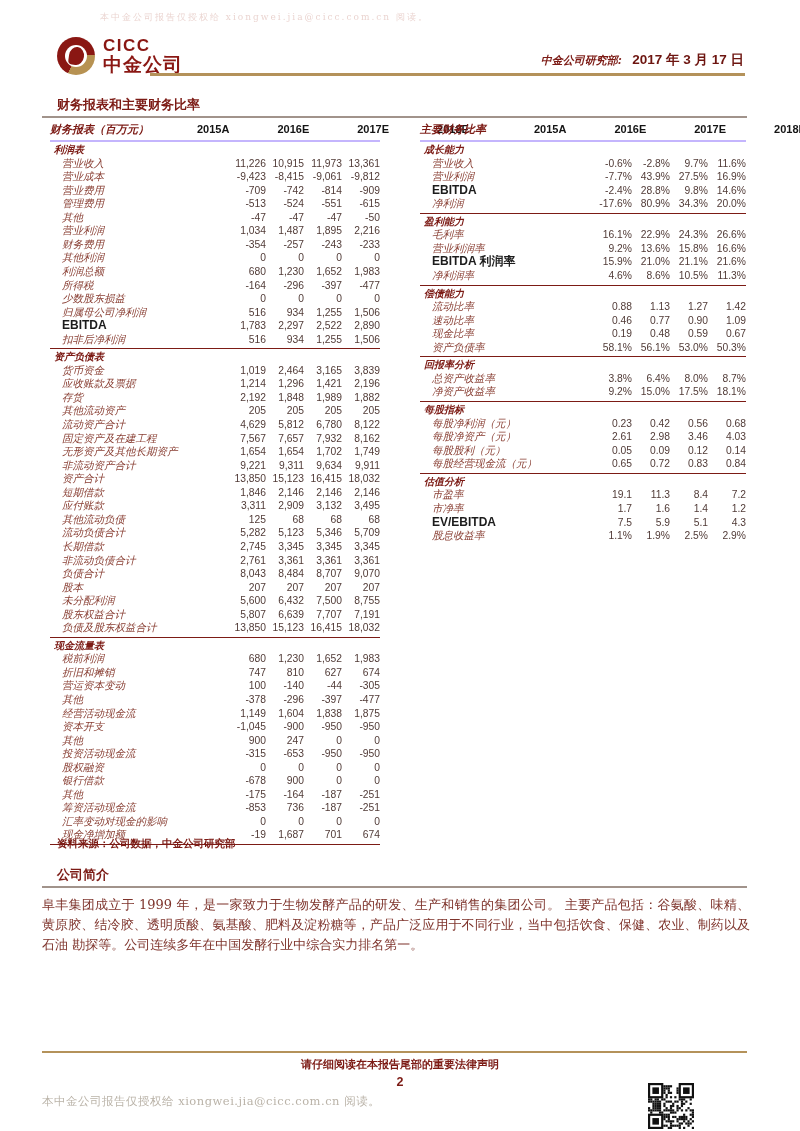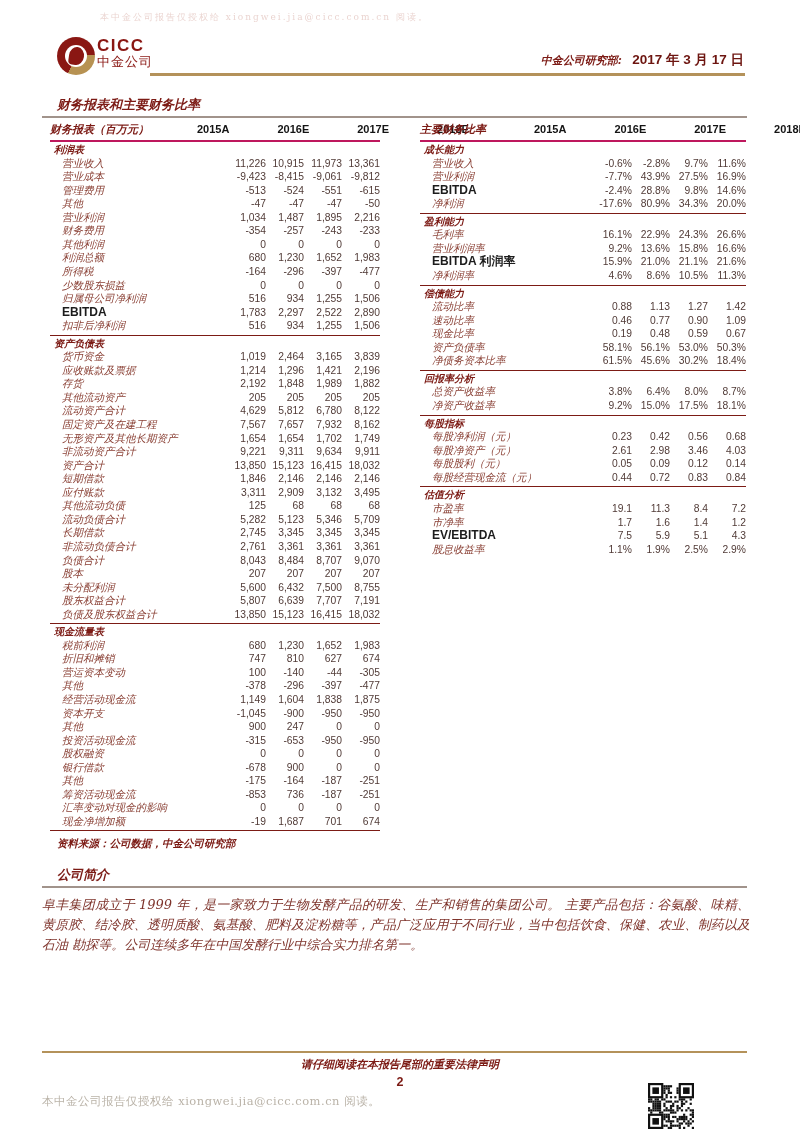--- a/index.html
+++ b/index.html
@@ -3,46 +3,46 @@
 <meta charset="utf-8">
 <style>
   * { margin:0; padding:0; box-sizing:border-box; }
   html,body { background:#888; }
   body { font-family:"Liberation Sans", sans-serif; }
   .page { position:relative; width:800px; height:1131px; background:#fff; margin:0 auto; overflow:hidden; }
 
   
   .top-watermark { position:absolute; top:11px; left:100px; font-size:9px; color:rgba(190,120,110,.33);
                    font-family:"DejaVu Serif", serif; letter-spacing:2px; white-space:nowrap; }
-  .hdr-logo { position:absolute; top:37px; left:57px; display:flex; gap:2px; }
+  .hdr-logo { position:absolute; top:37px; left:57px; display:flex; align-items:center; gap:8px; }
   .logo-mark { width:38px; height:38px; border-radius:50%;
                background:conic-gradient(from 205deg, #8a1713 0 242deg, #b79252 242deg 360deg);
                position:relative; }
   .logo-mark::before { content:""; position:absolute; inset:8px; background:#fff; border-radius:50%; }
   .logo-mark::after { content:""; position:absolute; left:12px; top:10px; width:15px; height:18px;
                background:#8a1713; border-radius:50% 50% 50% 4px; transform:rotate(8deg); }
   .logo-text { line-height:1.05; }
   .logo-cicc { font-size:17px; font-weight:bold; color:#8a1713; letter-spacing:1.5px; }
-  .logo-cn   { font-size:13px; font-weight:normal; color:#8a1713; letter-spacing:1px; }
+  .logo-cn   { font-size:19px; font-weight:bold; color:#8a1713; letter-spacing:1px; }
   .hdr-right { position:absolute; top:50px; right:56px; text-align:center; white-space:nowrap; }
   .dept { font-family:"DejaVu Serif", serif; font-style:italic; font-weight:bold; font-size:11px; color:#7c1b15; }
   .date { font-size:13.5px; font-weight:bold; color:#6d1510; margin-left:6px; }
   .hdr-goldline { position:absolute; top:73px; left:150px; right:55px; height:0; border-top:3px solid #b4925a; }
 
   
-  .kai { font-family:"DejaVu Serif", serif; font-style:italic; }
+  .kai { font-family:"DejaVu Serif", serif; }
   .sec-title { position:absolute; left:57px; top:96px; font-size:13px; font-weight:bold; color:#7c1b15; }
   .rule-grey { position:absolute; left:42px; right:53px; border-top:2px solid #a1938b; }
   .rule-1 { top:116px; } .rule-2 { top:886px; }
 
   
   .fin-table { position:absolute; top:122px; font-size:10.5px; }
   .fin-left  { left:50px;  width:330px; }
   .fin-right { left:420px; width:326px; }
-  .ft-head { display:flex; align-items:baseline; border-bottom:2px solid #be185d; padding-bottom:3px;gap:48px; }
+  .ft-head { display:flex; align-items:baseline; border-bottom:2px solid #c4b5fd; padding-bottom:3px;gap:48px; }
   .ft-title { flex:1; font-family:"DejaVu Serif", serif; font-style:italic; font-weight:bold;
               font-size:11px; color:#7c1b15; white-space:nowrap; }
   .ft-col { width:38px; text-align:right; font-weight:bold; font-size:11px; color:#141414; }
   .section { border-bottom:1.5px solid #7c1b15; padding:1px 0 2px; }
   .fin-right .section:last-child { border-bottom:none; }
   .sec-head { font-family:"DejaVu Serif", serif; font-style:italic; font-weight:bold;
               color:#7c1b15; font-size:10px; line-height:13.6px; padding-left:4px; white-space:nowrap; }
   .row { display:flex; line-height:13.55px; }
   .row .lab { flex:1; padding-left:12px; color:#8a4035; font-family:"DejaVu Serif", serif;
               font-style:italic; white-space:nowrap; overflow:hidden; font-size:10.5px; }
@@ -109,20 +109,27 @@
             <span class="val">13,361</span>
           </div>
           <div class="row">
             <span class="lab">营业成本</span>
             <span class="val">-9,423</span>
             <span class="val">-8,415</span>
             <span class="val">-9,061</span>
             <span class="val">-9,812</span>
           </div>
           <div class="row">
+            <span class="lab">营业费用</span>
+            <span class="val">-709</span>
+            <span class="val">-742</span>
+            <span class="val">-814</span>
+            <span class="val">-909</span>
+          </div>
+          <div class="row">
             <span class="lab">管理费用</span>
             <span class="val">-513</span>
             <span class="val">-524</span>
             <span class="val">-551</span>
             <span class="val">-615</span>
           </div>
           <div class="row">
             <span class="lab">其他</span>
             <span class="val">-47</span>
             <span class="val">-47</span>
@@ -535,27 +542,20 @@
             <span class="val">0.59</span>
             <span class="val">0.67</span>
           </div>
           <div class="row">
             <span class="lab">资产负债率</span>
             <span class="val">58.1%</span>
             <span class="val">56.1%</span>
             <span class="val">53.0%</span>
             <span class="val">50.3%</span>
           </div>
-          <div class="row">
-            <span class="lab">净债务资本比率</span>
-            <span class="val">61.5%</span>
-            <span class="val">45.6%</span>
-            <span class="val">30.2%</span>
-            <span class="val">18.4%</span>
-          </div>
         </div>
         <div class="section">
           <div class="sec-head">回报率分析</div>
           <div class="row">
             <span class="lab">总资产收益率</span>
             <span class="val">3.8%</span>
             <span class="val">6.4%</span>
             <span class="val">8.0%</span>
             <span class="val">8.7%</span>
           </div>
@@ -585,21 +585,21 @@
           </div>
           <div class="row">
             <span class="lab">每股股利（元）</span>
             <span class="val">0.05</span>
             <span class="val">0.09</span>
             <span class="val">0.12</span>
             <span class="val">0.14</span>
           </div>
           <div class="row">
             <span class="lab">每股经营现金流（元）</span>
-            <span class="val">0.44</span>
+            <span class="val">0.65</span>
             <span class="val">0.72</span>
             <span class="val">0.83</span>
             <span class="val">0.84</span>
           </div>
         </div>
         <div class="section">
           <div class="sec-head">估值分析</div>
           <div class="row">
             <span class="lab">市盈率</span>
             <span class="val">19.1</span>

